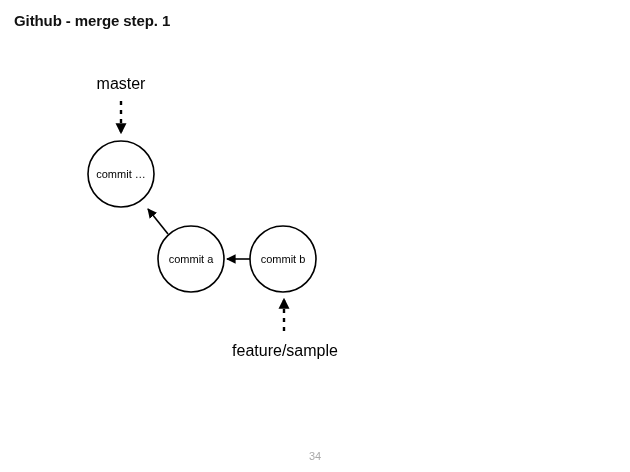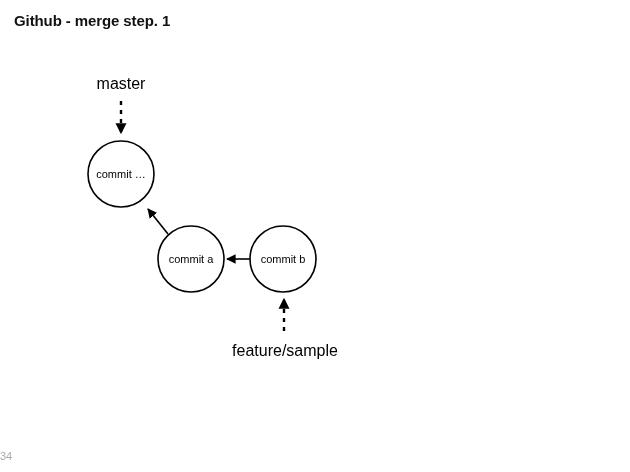--- a/index.html
+++ b/index.html
@@ -64,20 +64,21 @@
     stroke-width: 2.4;
     fill: none;
     stroke-dasharray: 4 5;
     stroke-linecap: butt;
   }
   #page-number {
     position: absolute;
     left: 0;
     right: 0;
     top: 450px;
+    text-align: center;
     font-size: 11px;
     color: #a9a9a9;
   }
 </style>
 </head>
 <body>
 
 <div id="slide">
 
   <div id="slide-title">Github - merge step. 1</div>

